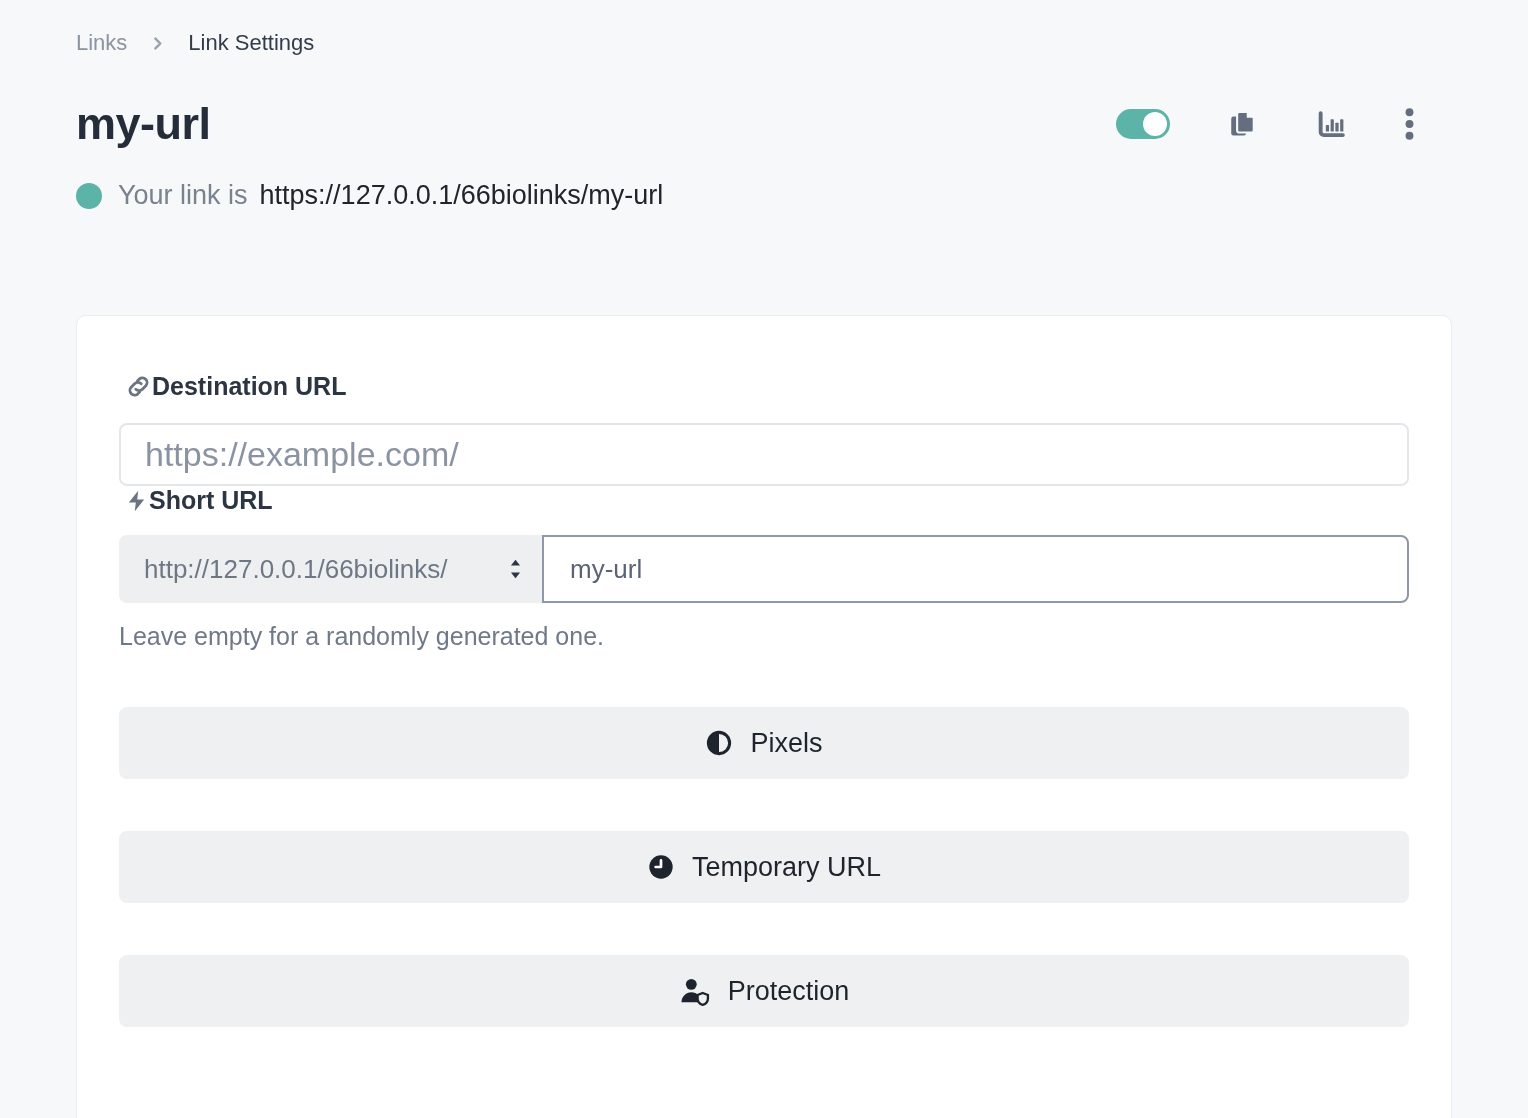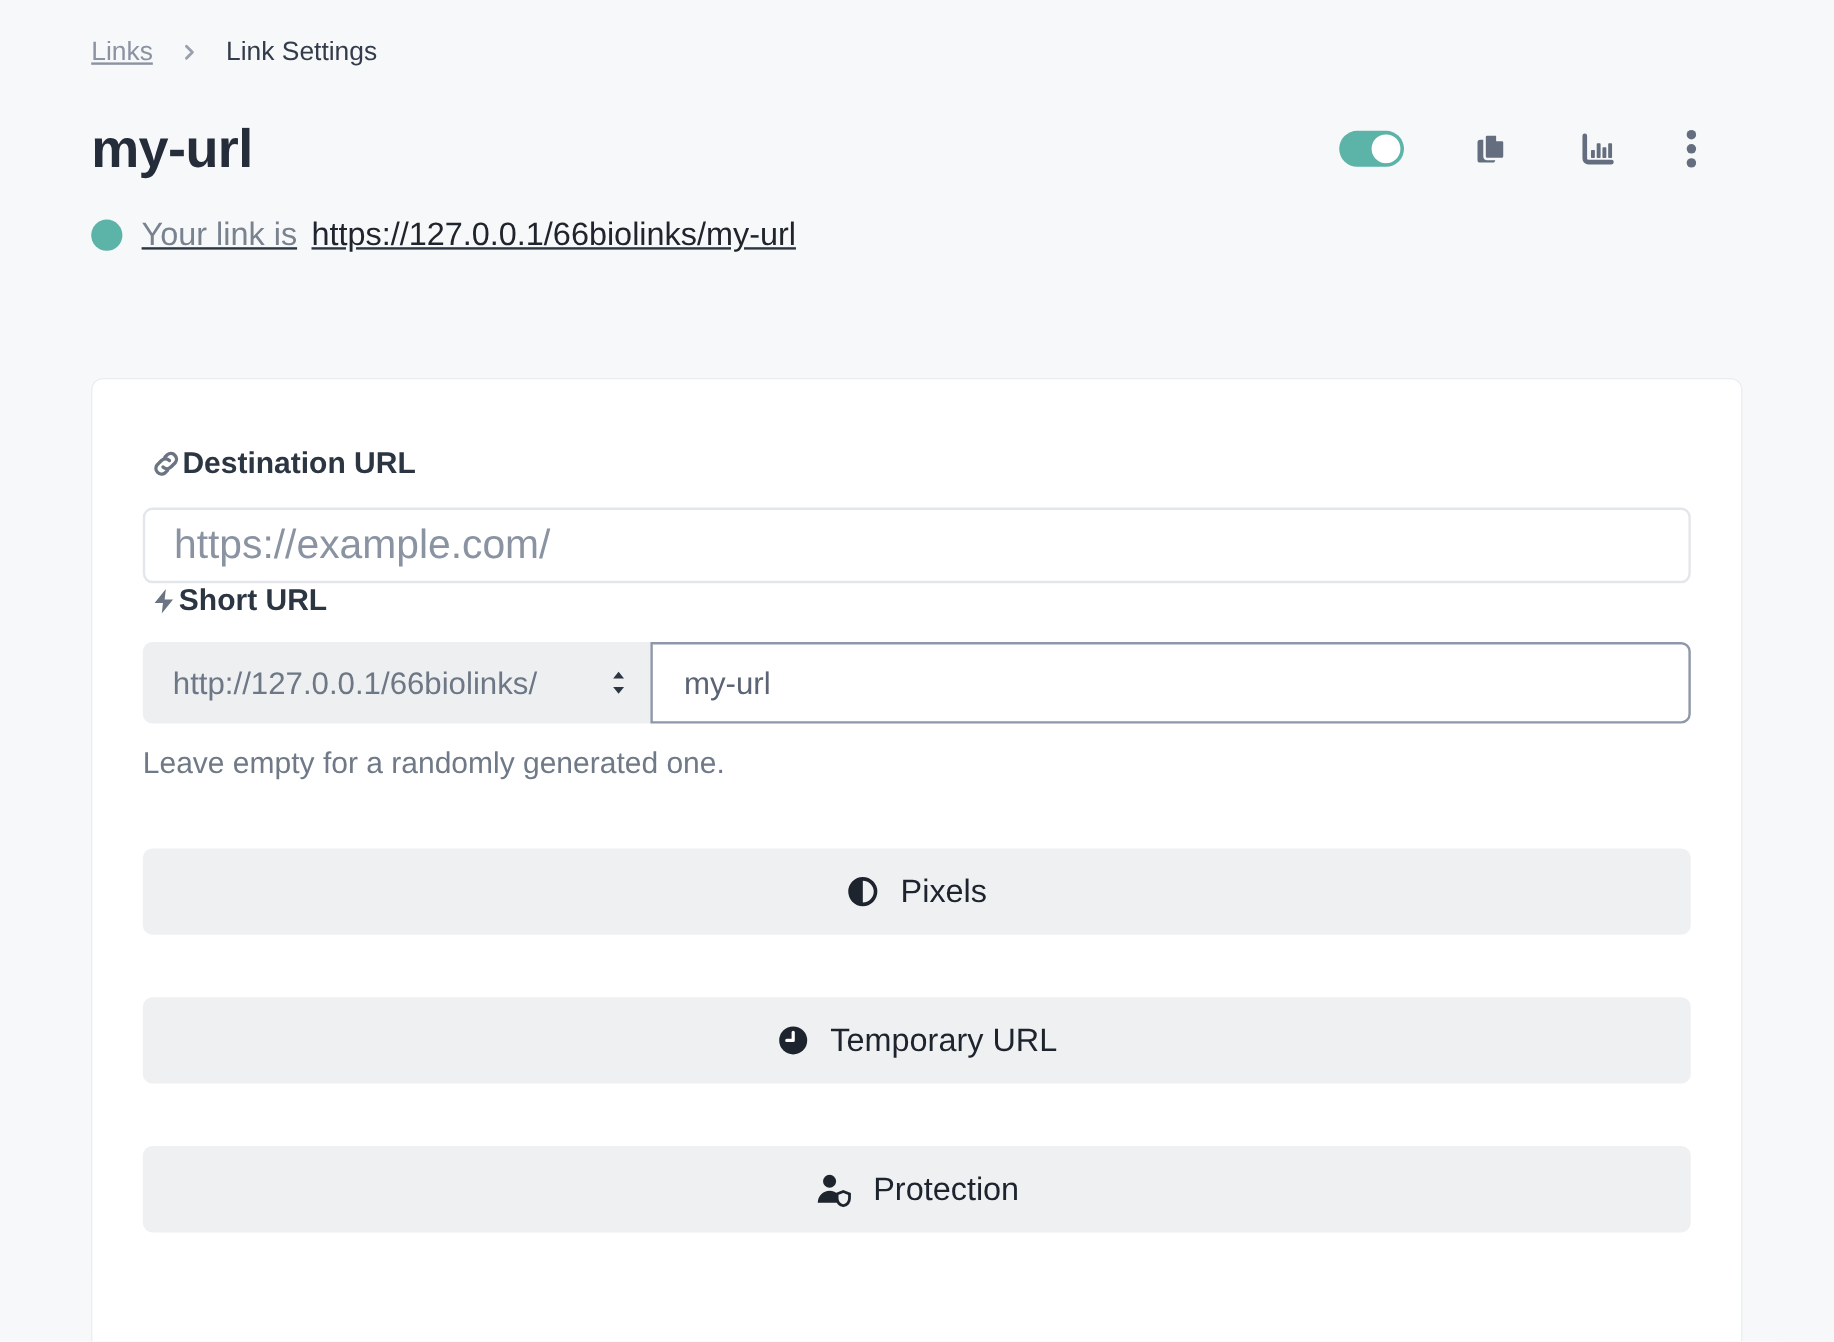--- a/index.html
+++ b/index.html
@@ -12,21 +12,21 @@
     color: #2c3542;
   }
   .page { padding: 0 76px; }
 
   
   .breadcrumb {
     margin-top: 30px;
     display: flex; align-items: center;
     font-size: 22px;
   }
-  .breadcrumb .parent { color: #8b93a2; cursor: pointer; text-decoration: underline; }
+  .breadcrumb .parent { color: #8b93a2; cursor: pointer; }
   .breadcrumb .chev { margin: 0 22px; display: flex; align-items: center; color: #99a1ae; }
   .breadcrumb .current { color: #333c4a; }
 
   
   .header-row {
     margin-top: 42px;
     display: flex; align-items: center; justify-content: space-between;
   }
   h1.title {
     margin: 0; font-size: 45px; font-weight: 700; color: #242d39; letter-spacing: -0.5px;
@@ -45,21 +45,20 @@
     background: none; border: none; padding: 0; margin: 0;
     display: flex; align-items: center; justify-content: center;
     color: #646e7e; cursor: pointer;
   }
 
   
   .status-row {
     margin-top: 30px;
     display: flex; align-items: center;
     font-size: 27px;
-    text-decoration: underline;
   }
   .status-dot {
     width: 26px; height: 26px; border-radius: 50%;
     background: var(--accent, #5cb3a7); margin-right: 16px; flex: none;
   }
   .status-prefix { color: #79828f; margin-right: 12px; }
   .status-url { color: #20252d; }
 
   
   .card {

